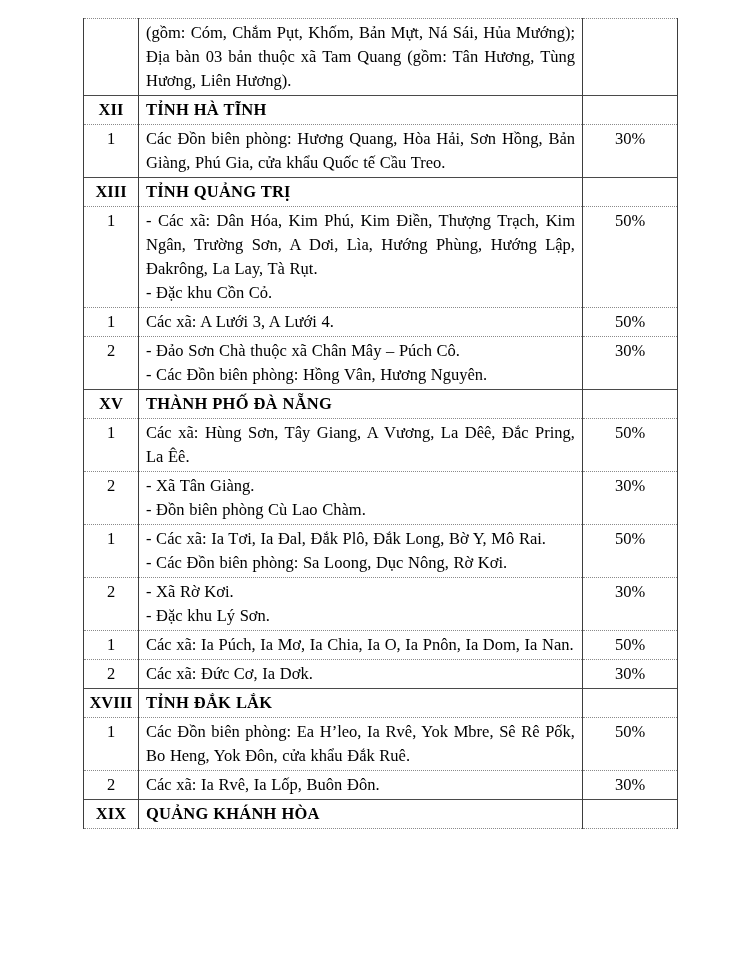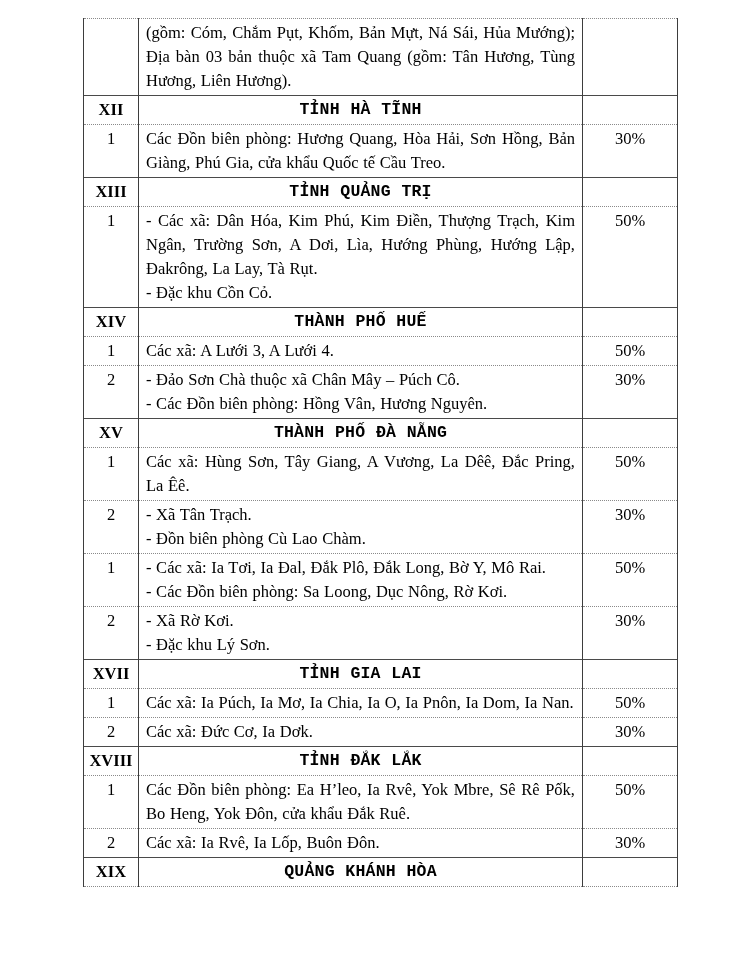--- a/index.html
+++ b/index.html
@@ -54,23 +54,22 @@
   .doc-table tr {
     border-top: 1px dotted #8a8a8a;
   }
   .doc-table tr.header {
     border-top: 1px solid #4a4a4a;
   }
   .doc-table tr.header td {
     font-weight: bold;
   }
   .doc-table tr.header td.col-desc {
-    text-align: center;
+    text-align: left;
     letter-spacing: 0.2px;
-    font-family: Liberation Mono, monospace;
   }
   .col-desc p {
     margin: 0;
     padding: 0;
   }
 </style>
 </head>
 <body>
 
 <div class="page">
@@ -105,27 +104,20 @@
           <td class="col-rate"></td>
         </tr>
         <tr class="item">
           <td class="col-num">1</td>
           <td class="col-desc">
             <p>- Các xã: Dân Hóa, Kim Phú, Kim Điền, Thượng Trạch, Kim Ngân, Trường Sơn, A Dơi, Lìa, Hướng Phùng, Hướng Lập, Đakrông, La Lay, Tà Rụt.</p>
             <p>- Đặc khu Cồn Cỏ.</p>
           </td>
           <td class="col-rate">50%</td>
         </tr>
-        <tr class="header">
-          <td class="col-num">XIV</td>
-          <td class="col-desc">
-            <p>THÀNH PHỐ HUẾ</p>
-          </td>
-          <td class="col-rate"></td>
-        </tr>
         <tr class="item">
           <td class="col-num">1</td>
           <td class="col-desc">
             <p>Các xã: A Lưới 3, A Lưới 4.</p>
           </td>
           <td class="col-rate">50%</td>
         </tr>
         <tr class="item">
           <td class="col-num">2</td>
           <td class="col-desc">
@@ -144,47 +136,40 @@
         <tr class="item">
           <td class="col-num">1</td>
           <td class="col-desc">
             <p>Các xã: Hùng Sơn, Tây Giang, A Vương, La Dêê, Đắc Pring, La Êê.</p>
           </td>
           <td class="col-rate">50%</td>
         </tr>
         <tr class="item">
           <td class="col-num">2</td>
           <td class="col-desc">
-            <p>- Xã Tân Trạch.</p>
+            <p>- Xã Tân Giàng.</p>
             <p>- Đồn biên phòng Cù Lao Chàm.</p>
           </td>
           <td class="col-rate">30%</td>
         </tr>
         <tr class="item">
           <td class="col-num">1</td>
           <td class="col-desc">
             <p>- Các xã: Ia Tơi, Ia Đal, Đắk Plô, Đắk Long, Bờ Y, Mô Rai.</p>
             <p>- Các Đồn biên phòng: Sa Loong, Dục Nông, Rờ Kơi.</p>
           </td>
           <td class="col-rate">50%</td>
         </tr>
         <tr class="item">
           <td class="col-num">2</td>
           <td class="col-desc">
             <p>- Xã Rờ Kơi.</p>
             <p>- Đặc khu Lý Sơn.</p>
           </td>
           <td class="col-rate">30%</td>
-        </tr>
-        <tr class="header">
-          <td class="col-num">XVII</td>
-          <td class="col-desc">
-            <p>TỈNH GIA LAI</p>
-          </td>
-          <td class="col-rate"></td>
         </tr>
         <tr class="item">
           <td class="col-num">1</td>
           <td class="col-desc">
             <p>Các xã: Ia Púch, Ia Mơ, Ia Chia, Ia O, Ia Pnôn, Ia Dom, Ia Nan.</p>
           </td>
           <td class="col-rate">50%</td>
         </tr>
         <tr class="item">
           <td class="col-num">2</td>

